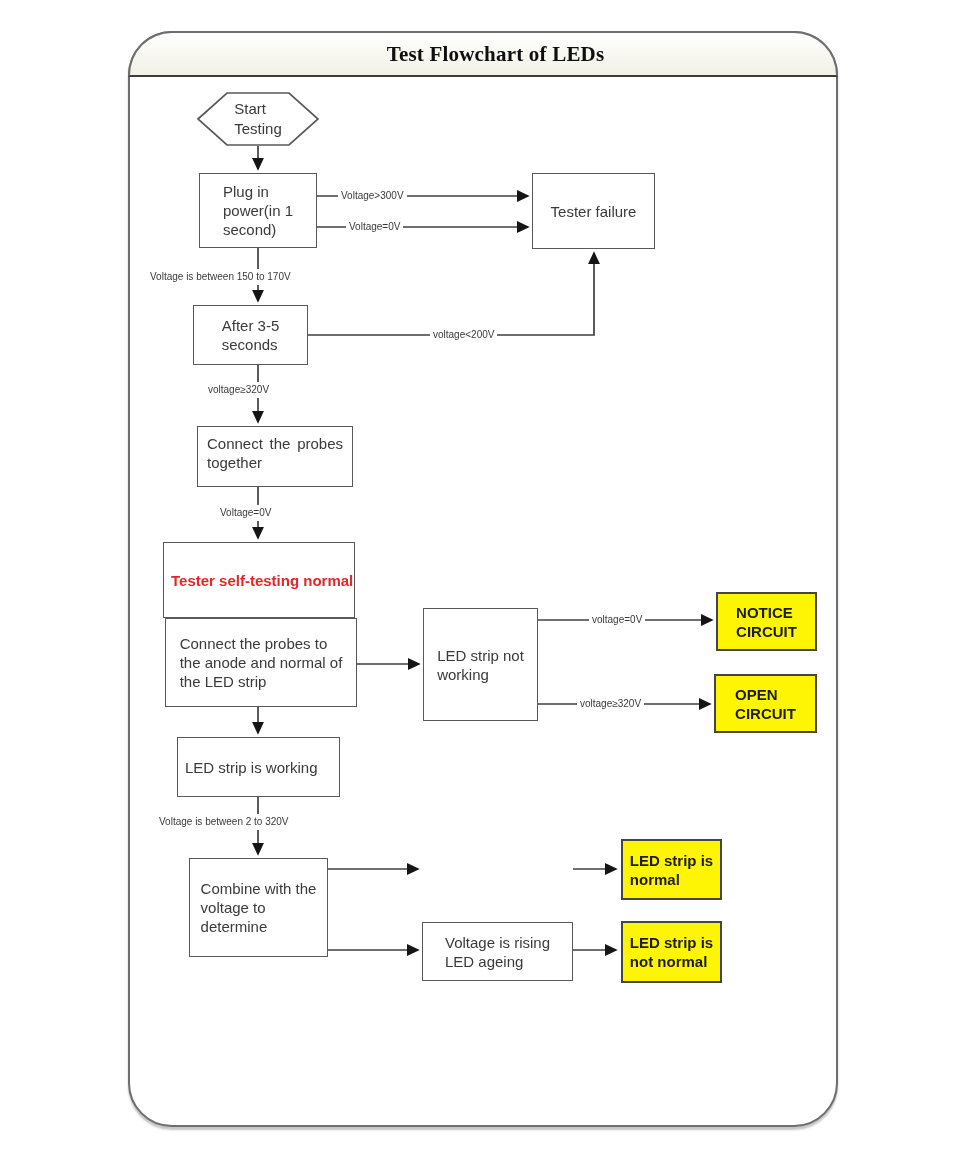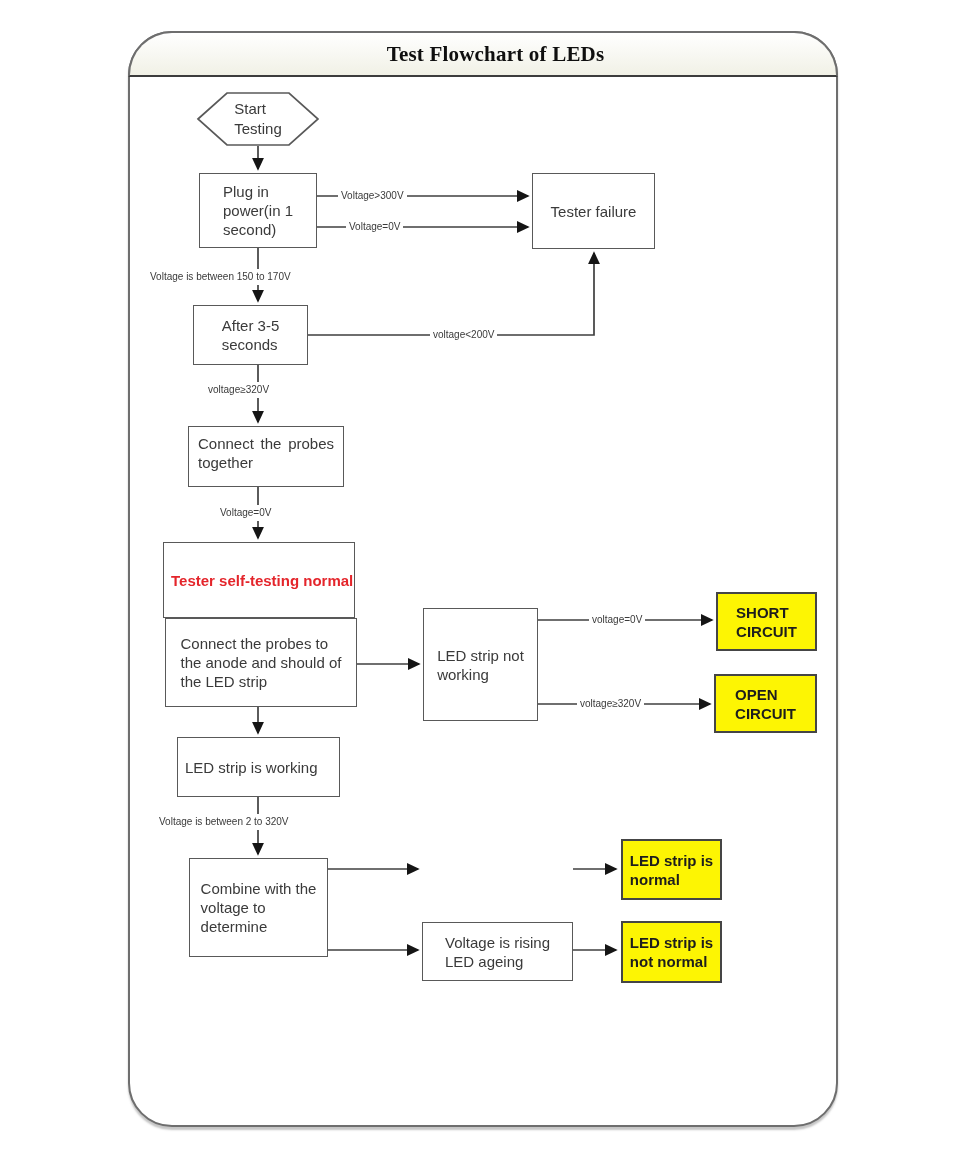--- a/index.html
+++ b/index.html
@@ -106,42 +106,42 @@
 
   <div class="node" style="left:199px;top:173px;width:118px;height:75px">Plug in
 power(in 1
 second)</div>
 
   <div class="node" style="left:532px;top:173px;width:123px;height:76px">Tester failure</div>
 
   <div class="node" style="left:193px;top:305px;width:115px;height:60px">After 3-5
 seconds</div>
 
-  <div class="node justify" style="left:188px;top:426px;width:156px;height:61px">Connect the probes together</div>
+  <div class="node justify" style="left:197px;top:426px;width:156px;height:61px">Connect the probes together</div>
 
   <div class="node red-text align-left" style="left:163px;top:542px;width:192px;height:76px">Tester self-testing normal</div>
 
   <div class="node" style="left:165px;top:618px;width:192px;height:89px">Connect the probes to
-the anode and should of
+the anode and normal of
 the LED strip</div>
 
   <div class="node" style="left:423px;top:608px;width:115px;height:113px">LED strip not
 working</div>
 
   <div class="node align-left" style="left:177px;top:737px;width:163px;height:60px">LED strip is working</div>
 
   <div class="node" style="left:189px;top:858px;width:139px;height:99px">Combine with the
 voltage to
 determine</div>
 
 
   <div class="node" style="left:422px;top:922px;width:151px;height:59px">Voltage is rising
 LED ageing</div>
 
-  <div class="node yellow" style="left:716px;top:592px;width:101px;height:59px">SHORT
+  <div class="node yellow" style="left:716px;top:592px;width:101px;height:59px">NOTICE
 CIRCUIT</div>
 
   <div class="node yellow" style="left:714px;top:674px;width:103px;height:59px">OPEN
 CIRCUIT</div>
 
   <div class="node yellow" style="left:621px;top:839px;width:101px;height:61px">LED strip is
 normal</div>
 
   <div class="node yellow" style="left:621px;top:921px;width:101px;height:62px">LED strip is
 not normal</div>

